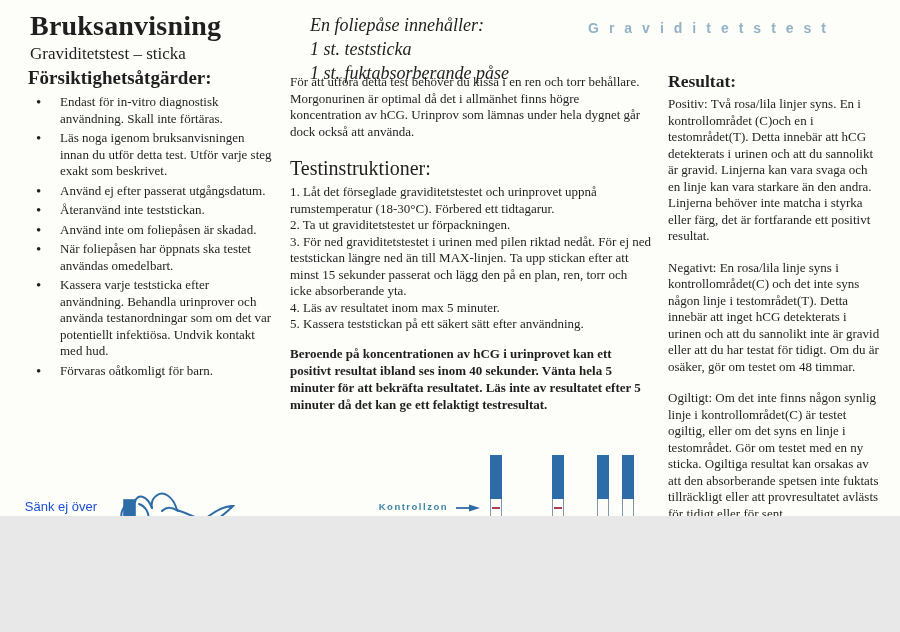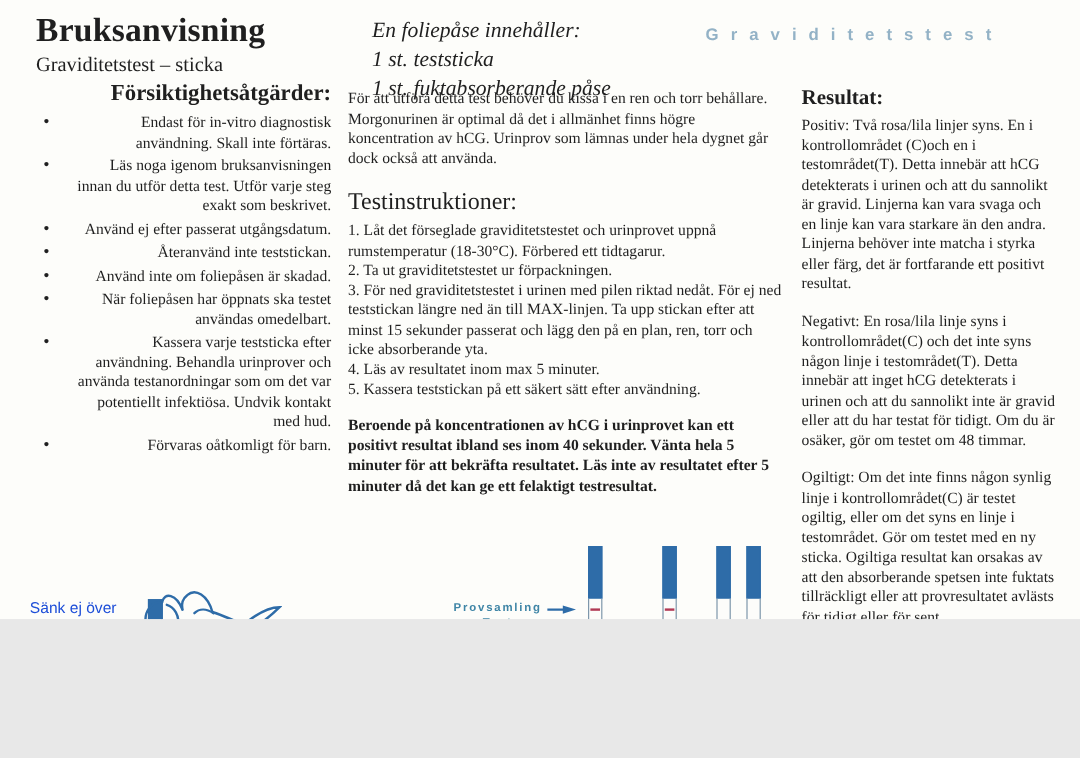--- a/index.html
+++ b/index.html
@@ -12,21 +12,21 @@
   .title-block{position:absolute;left:30px;top:10px;width:250px;}
   .title-block h1{margin:0;font-size:28px;font-weight:bold;letter-spacing:.2px;}
   .subtitle{font-size:17px;margin-top:2px;}
   .package-note{position:absolute;left:310px;top:14px;font-style:italic;font-size:18px;line-height:1.32;}
   .brand{
     position:absolute;left:588px;top:20px;font-family:"Liberation Sans",sans-serif;
     font-size:14px;font-weight:bold;letter-spacing:10px;color:#93b2c6;white-space:nowrap;
   }
   
   .col{position:absolute;font-size:13px;line-height:1.27;}
-  .col-left{left:28px;top:66px;width:248px;text-align:right;}
+  .col-left{left:28px;top:66px;width:248px;}
   .col-mid{left:290px;top:74px;width:362px;}
   .col-right{left:668px;top:70px;width:212px;}
   .h-bold{font-size:19px;font-weight:bold;margin:0 0 3px 0;}
   .h-reg{font-size:19px;font-weight:normal;margin:0 0 3px 0;}
   .h-reg2{font-size:20px;font-weight:normal;margin:16px 0 3px 0;}
   .h-res{font-size:17.5px;font-weight:bold;margin:0 0 4px 0;}
   .col p{margin:0;}
   .col-mid .body-p{margin-bottom:4px;}
   .steps p{margin:0;}
   .warning{font-weight:bold;margin-top:13px !important;line-height:1.3;}
@@ -182,21 +182,21 @@
   </svg>
 
   <div class="teal-label flat-label">Lägg stickan platt.</div>
 
   <svg class="arrow2" width="48" height="12">
     <path d="M0 6 H36" stroke="#2e6ca8" stroke-width="3" fill="none"></path>
     <path d="M34 0.5 L48 6 L34 11.5 Z" fill="#2e6ca8"></path>
   </svg>
 
   <div class="teal-label zone-labels">
-    <div>Provsamling</div>
+    <div>Kontrollzon</div>
     <div>Testzon</div>
   </div>
   <svg class="zone-arrow" style="left:456px;top:504px;" width="24" height="8">
     <path d="M0 4 H14" stroke="#2e6ca8" stroke-width="1.8" fill="none"></path>
     <path d="M13 0.5 L24 4 L13 7.5 Z" fill="#2e6ca8"></path>
   </svg>
   <svg class="zone-arrow" style="left:456px;top:517px;" width="24" height="8">
     <path d="M0 4 H14" stroke="#2e6ca8" stroke-width="1.8" fill="none"></path>
     <path d="M13 0.5 L24 4 L13 7.5 Z" fill="#2e6ca8"></path>
   </svg>

